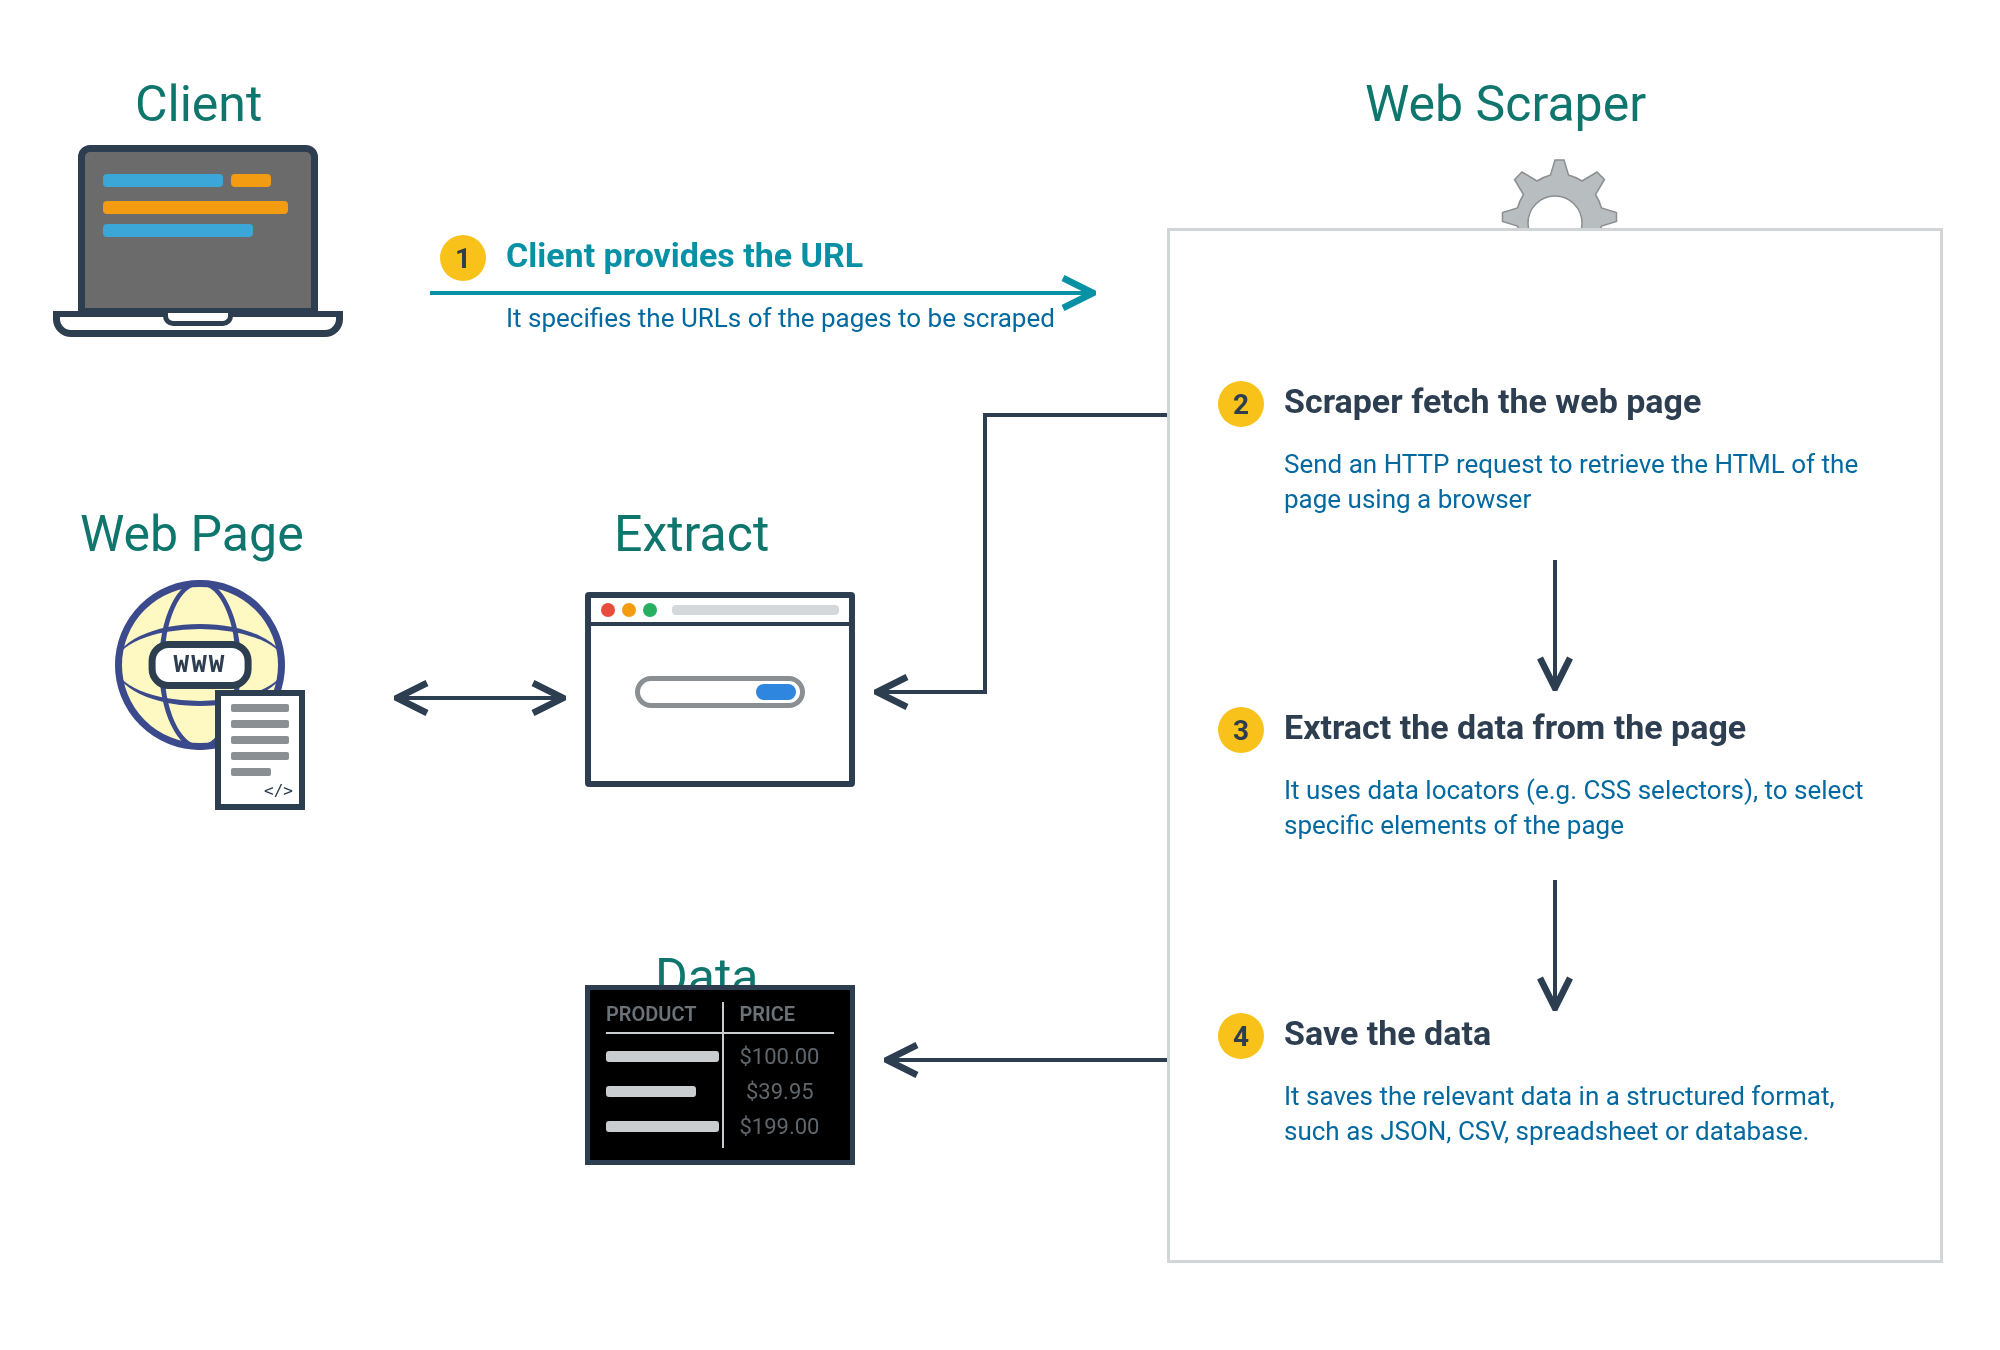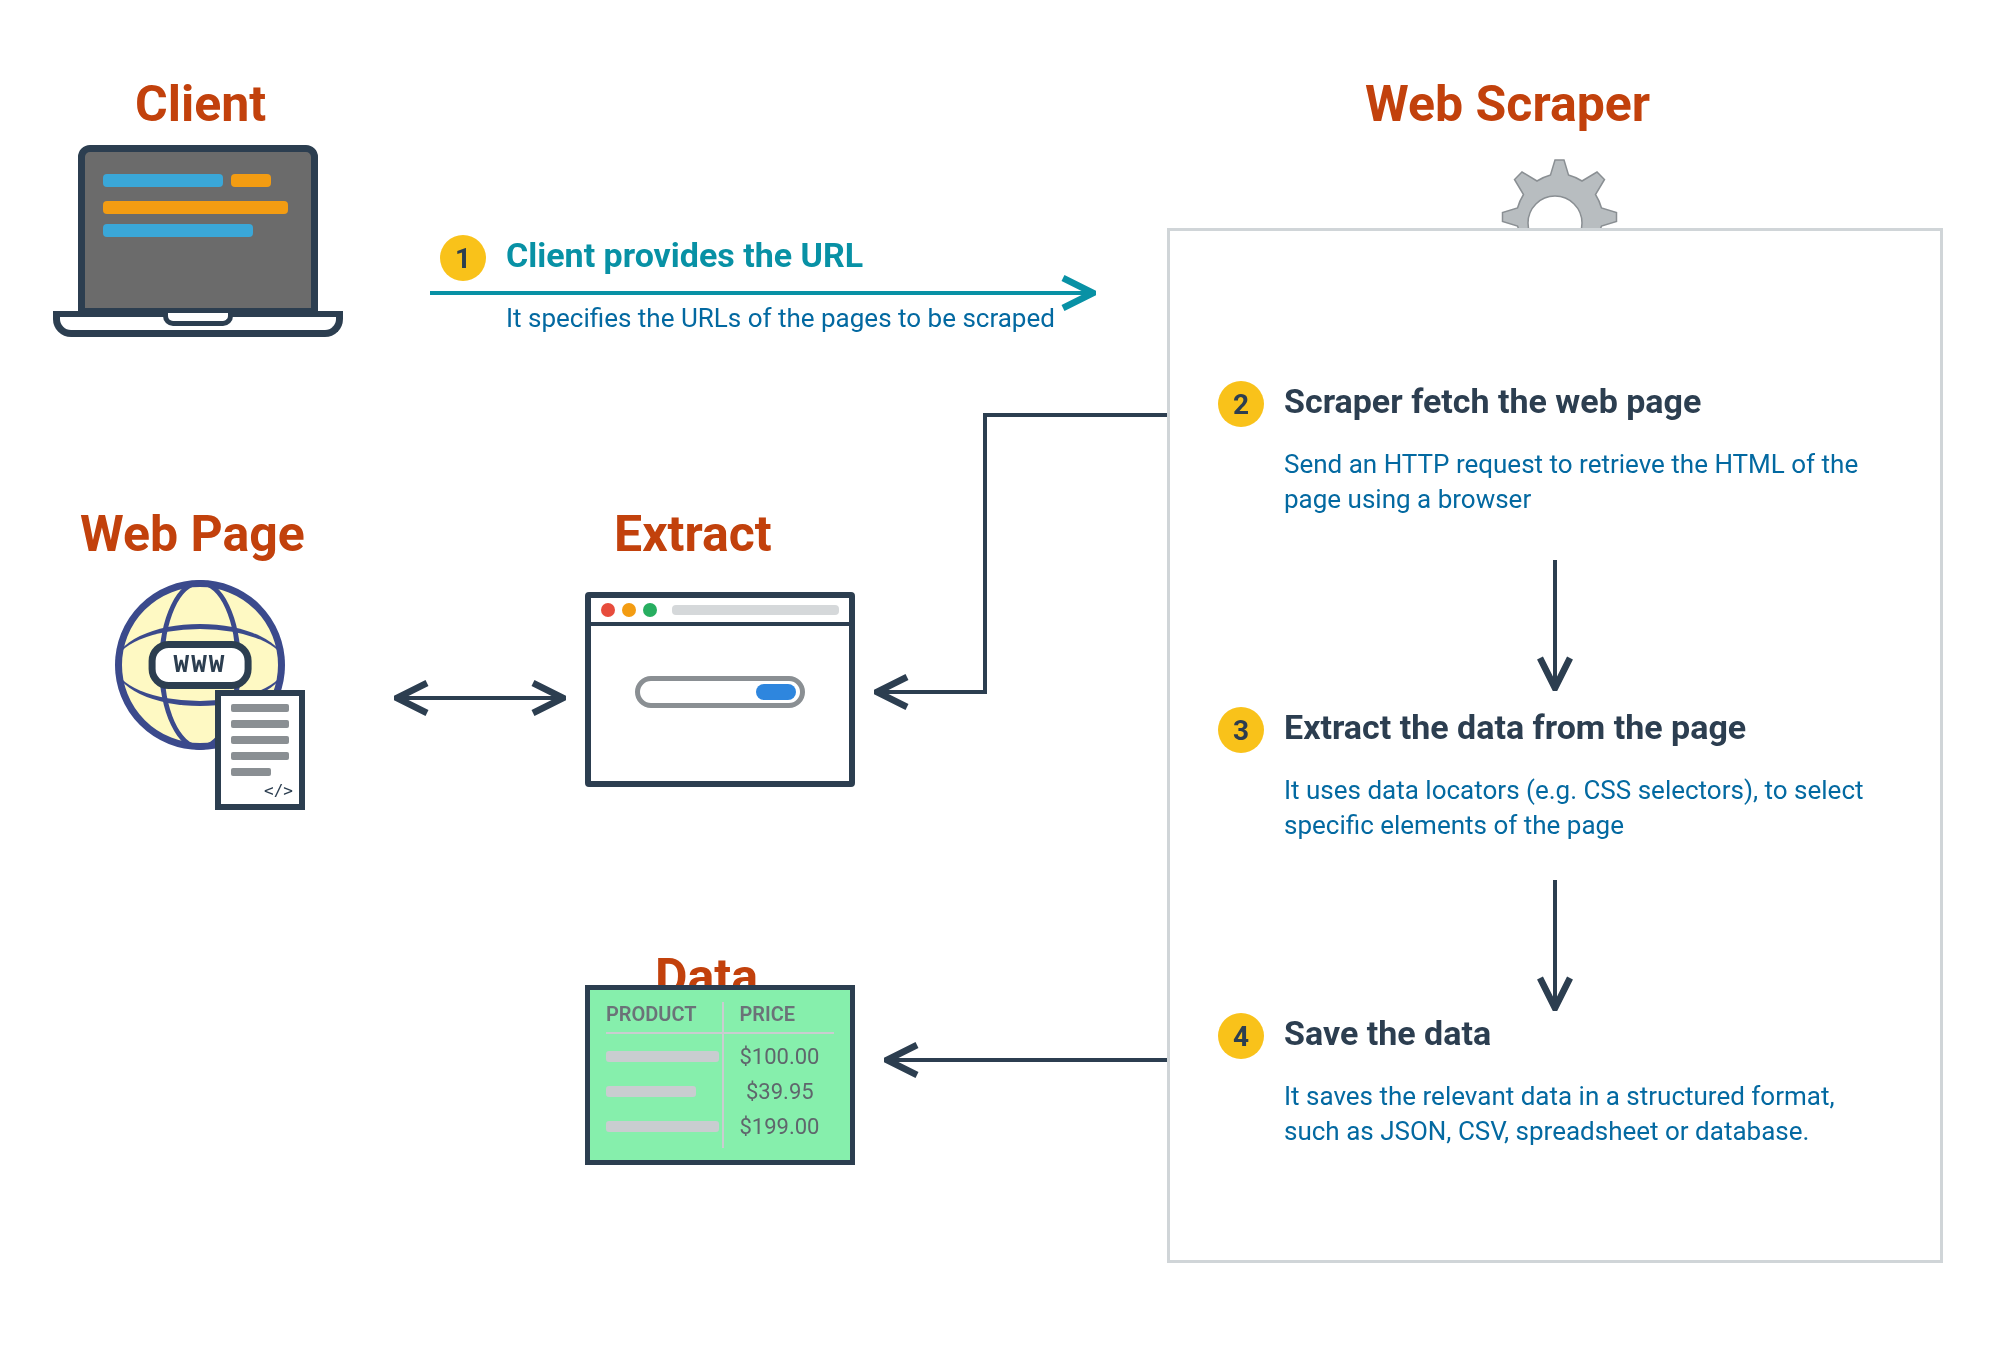--- a/index.html
+++ b/index.html
@@ -7,22 +7,22 @@
     width: 2000px;
     height: 1350px;
     background: #ffffff;
     font-family: -apple-system, BlinkMacSystemFont, "Segoe UI", Roboto, sans-serif;
     position: relative;
     color: #2C3E50;
   }
   .title {
     position: absolute;
     font-size: 50px;
-    font-weight: 700;
-    color: #c2410c;
+    font-weight: 400;
+    color: #0f766e;
   }
   .step-row {
     position: absolute;
     display: flex;
     align-items: flex-start;
     gap: 20px;
   }
   .step-num {
     width: 46px;
     height: 46px;
@@ -109,21 +109,21 @@
   
   .browser { position:absolute; left:585px; top:592px; width:270px; height:195px; border:6px solid #2C3E50; background:#fff; border-radius:4px;}
   .browser-bar { height:28px; border-bottom:4px solid #2C3E50; display:flex; align-items:center; padding:0 10px; gap:7px;}
   .dot{width:14px;height:14px;border-radius:50%;}
   .dot.r{background:#E74C3C;} .dot.y{background:#F39C12;} .dot.g{background:#27AE60;}
   .browser-bar .stripe{flex:1; height:10px; background:#D5D8DA; border-radius:4px; margin-left:8px;}
   .url-field{ margin:50px auto 0; width:170px; height:32px; border:5px solid #8A8F93; border-radius:18px; position:relative;}
   .url-field::after{content:""; position:absolute; right:4px; top:3px; width:40px; height:16px; background:#2E86DE; border-radius:10px;}
 
   
-  .data-table { position:absolute; left:585px; top:985px; width:270px; height:180px; border:5px solid #2C3E50; background:#86efac; padding:12px 16px;}
+  .data-table { position:absolute; left:585px; top:985px; width:270px; height:180px; border:5px solid #2C3E50; background:#000000; padding:12px 16px;}
   .dt-head{display:flex; gap:20px; font-size:20px; color:#6B7278; font-weight:600; border-bottom:2px solid #C9CDD0; padding-bottom:6px; margin-bottom:10px;}
   .dt-head span:first-child{flex:1.2;} .dt-head span:last-child{flex:1;}
   .dt-row{display:flex; align-items:center; gap:20px; margin-bottom:10px;}
   .dt-bar{flex:1.2; height:11px; background:#C9CDD0; border-radius:3px;}
   .dt-price{flex:1; font-size:22px; color:#5F666C;}
   .dt-vline{position:absolute; left:132px; top:12px; bottom:12px; width:2px; background:#C9CDD0;}
 
   
   .gear { position:absolute; left:1480px; top:148px; }
 

